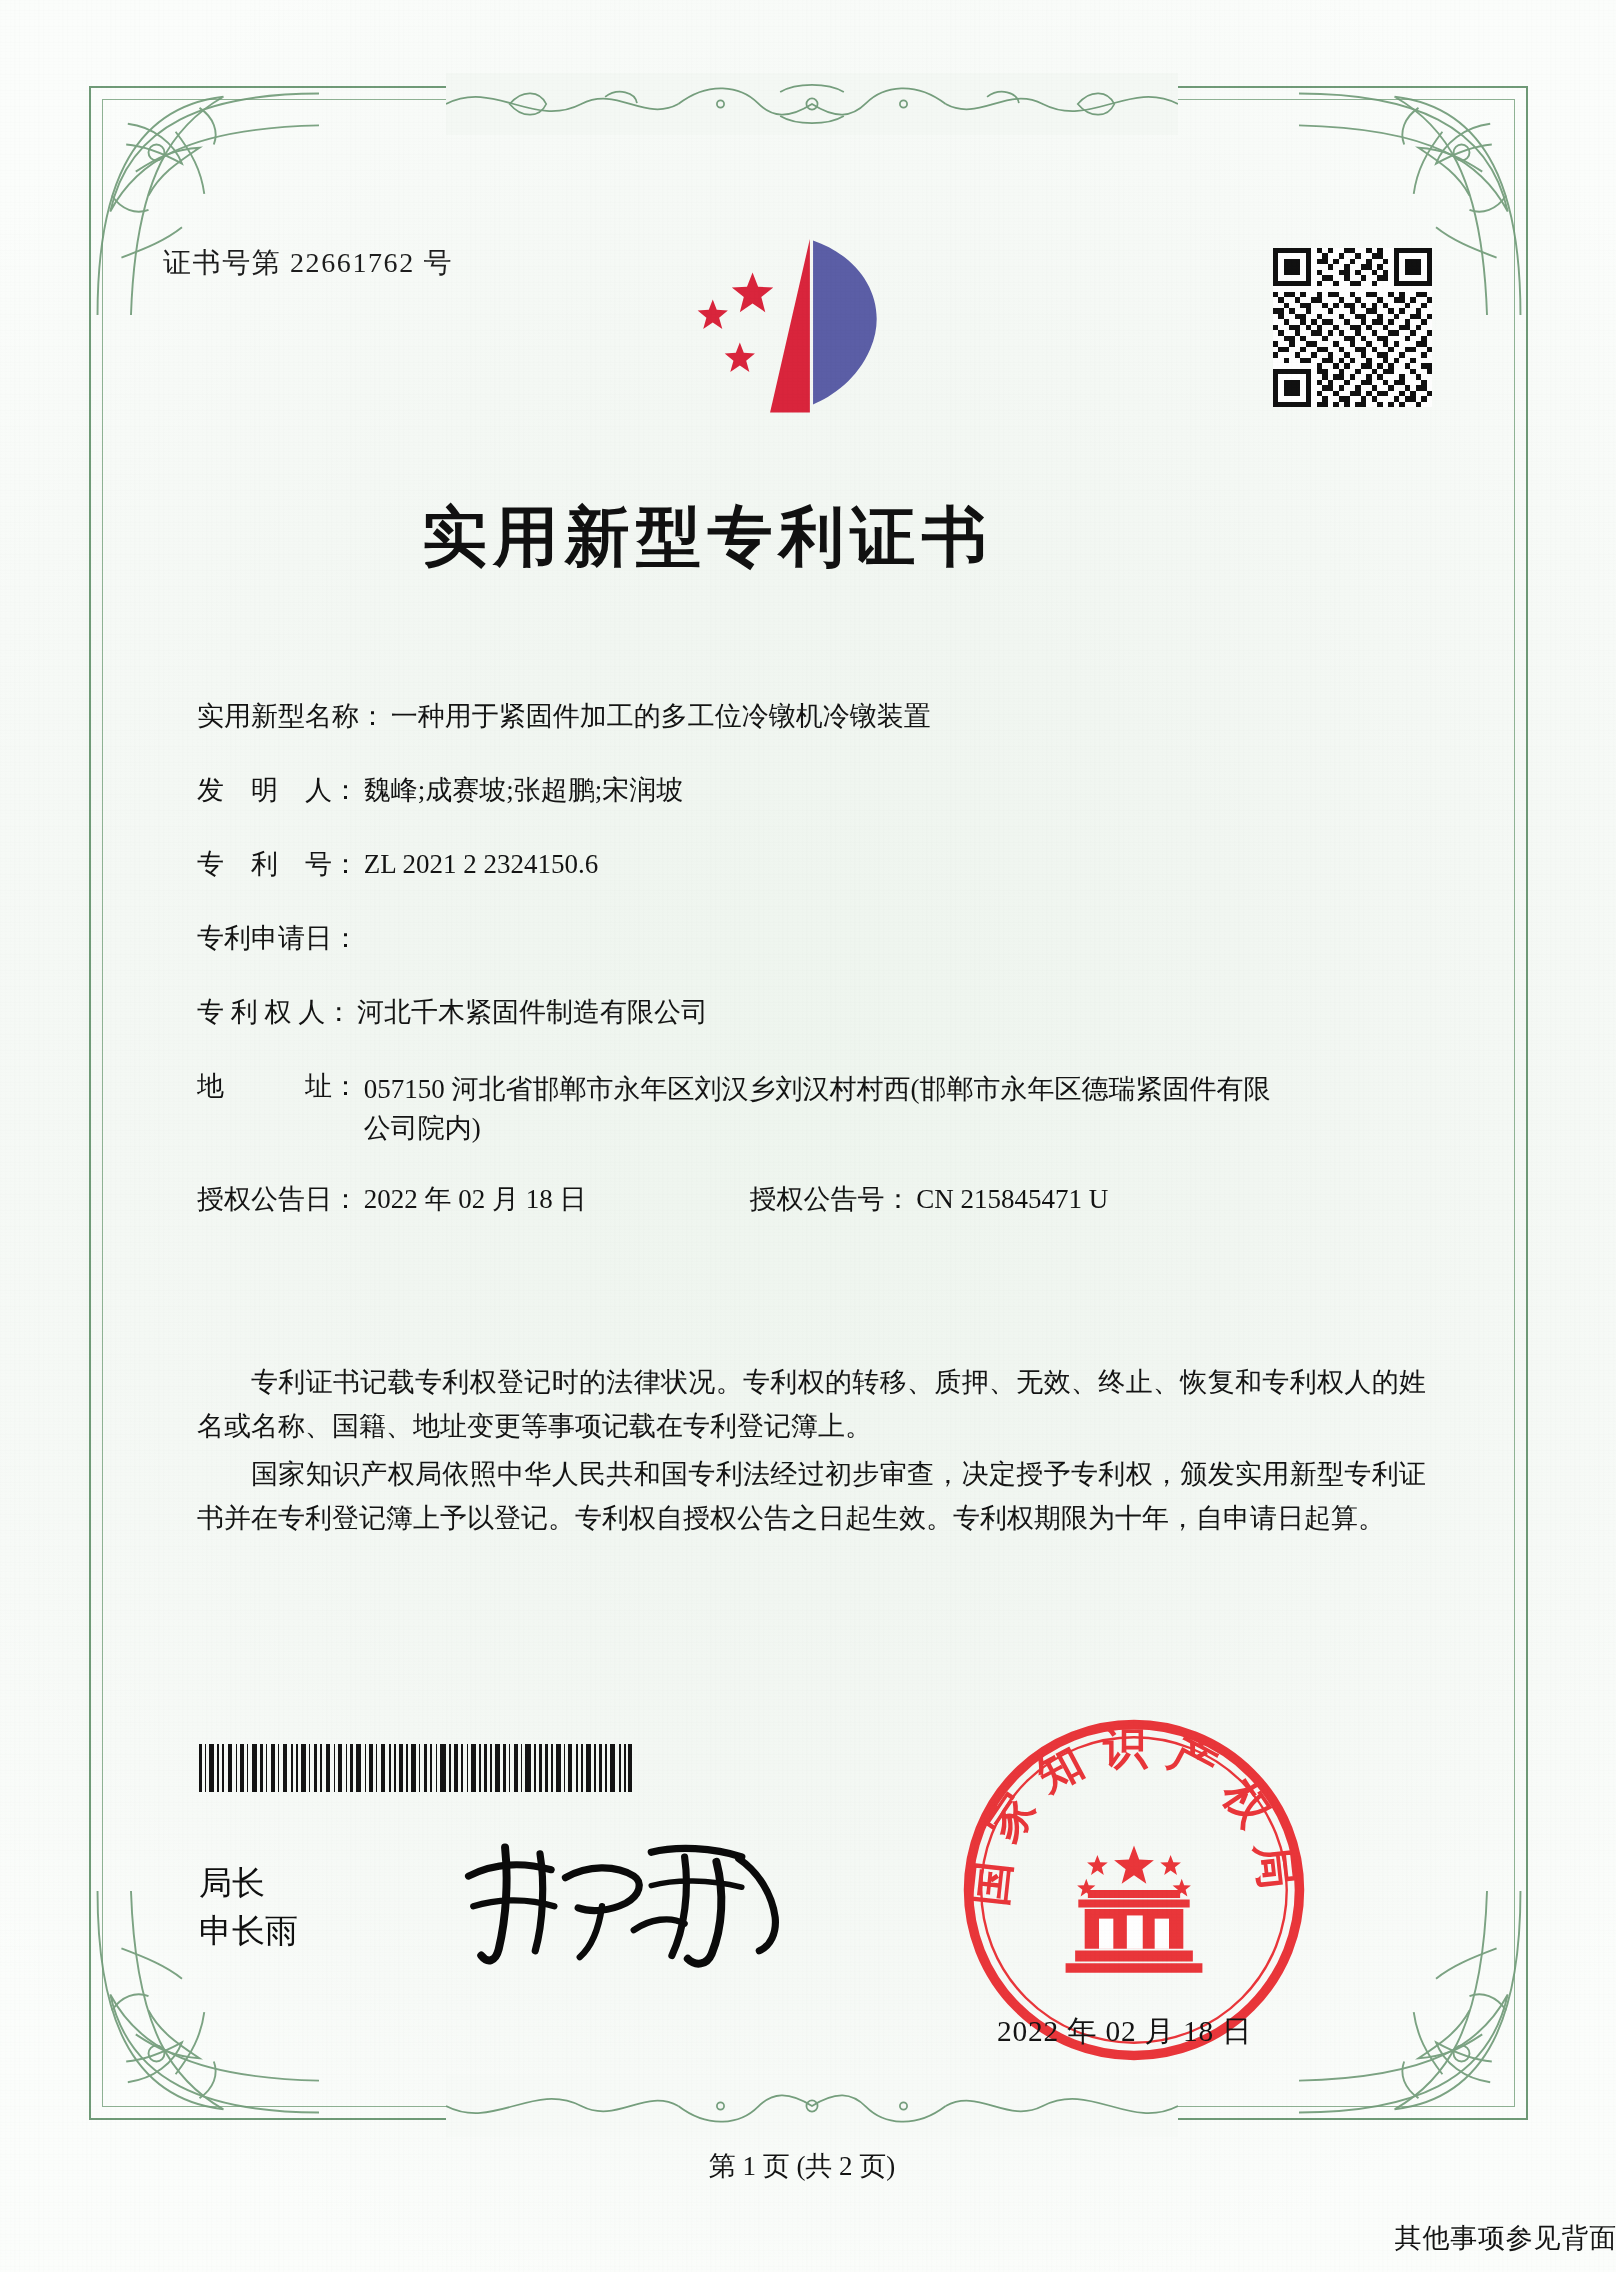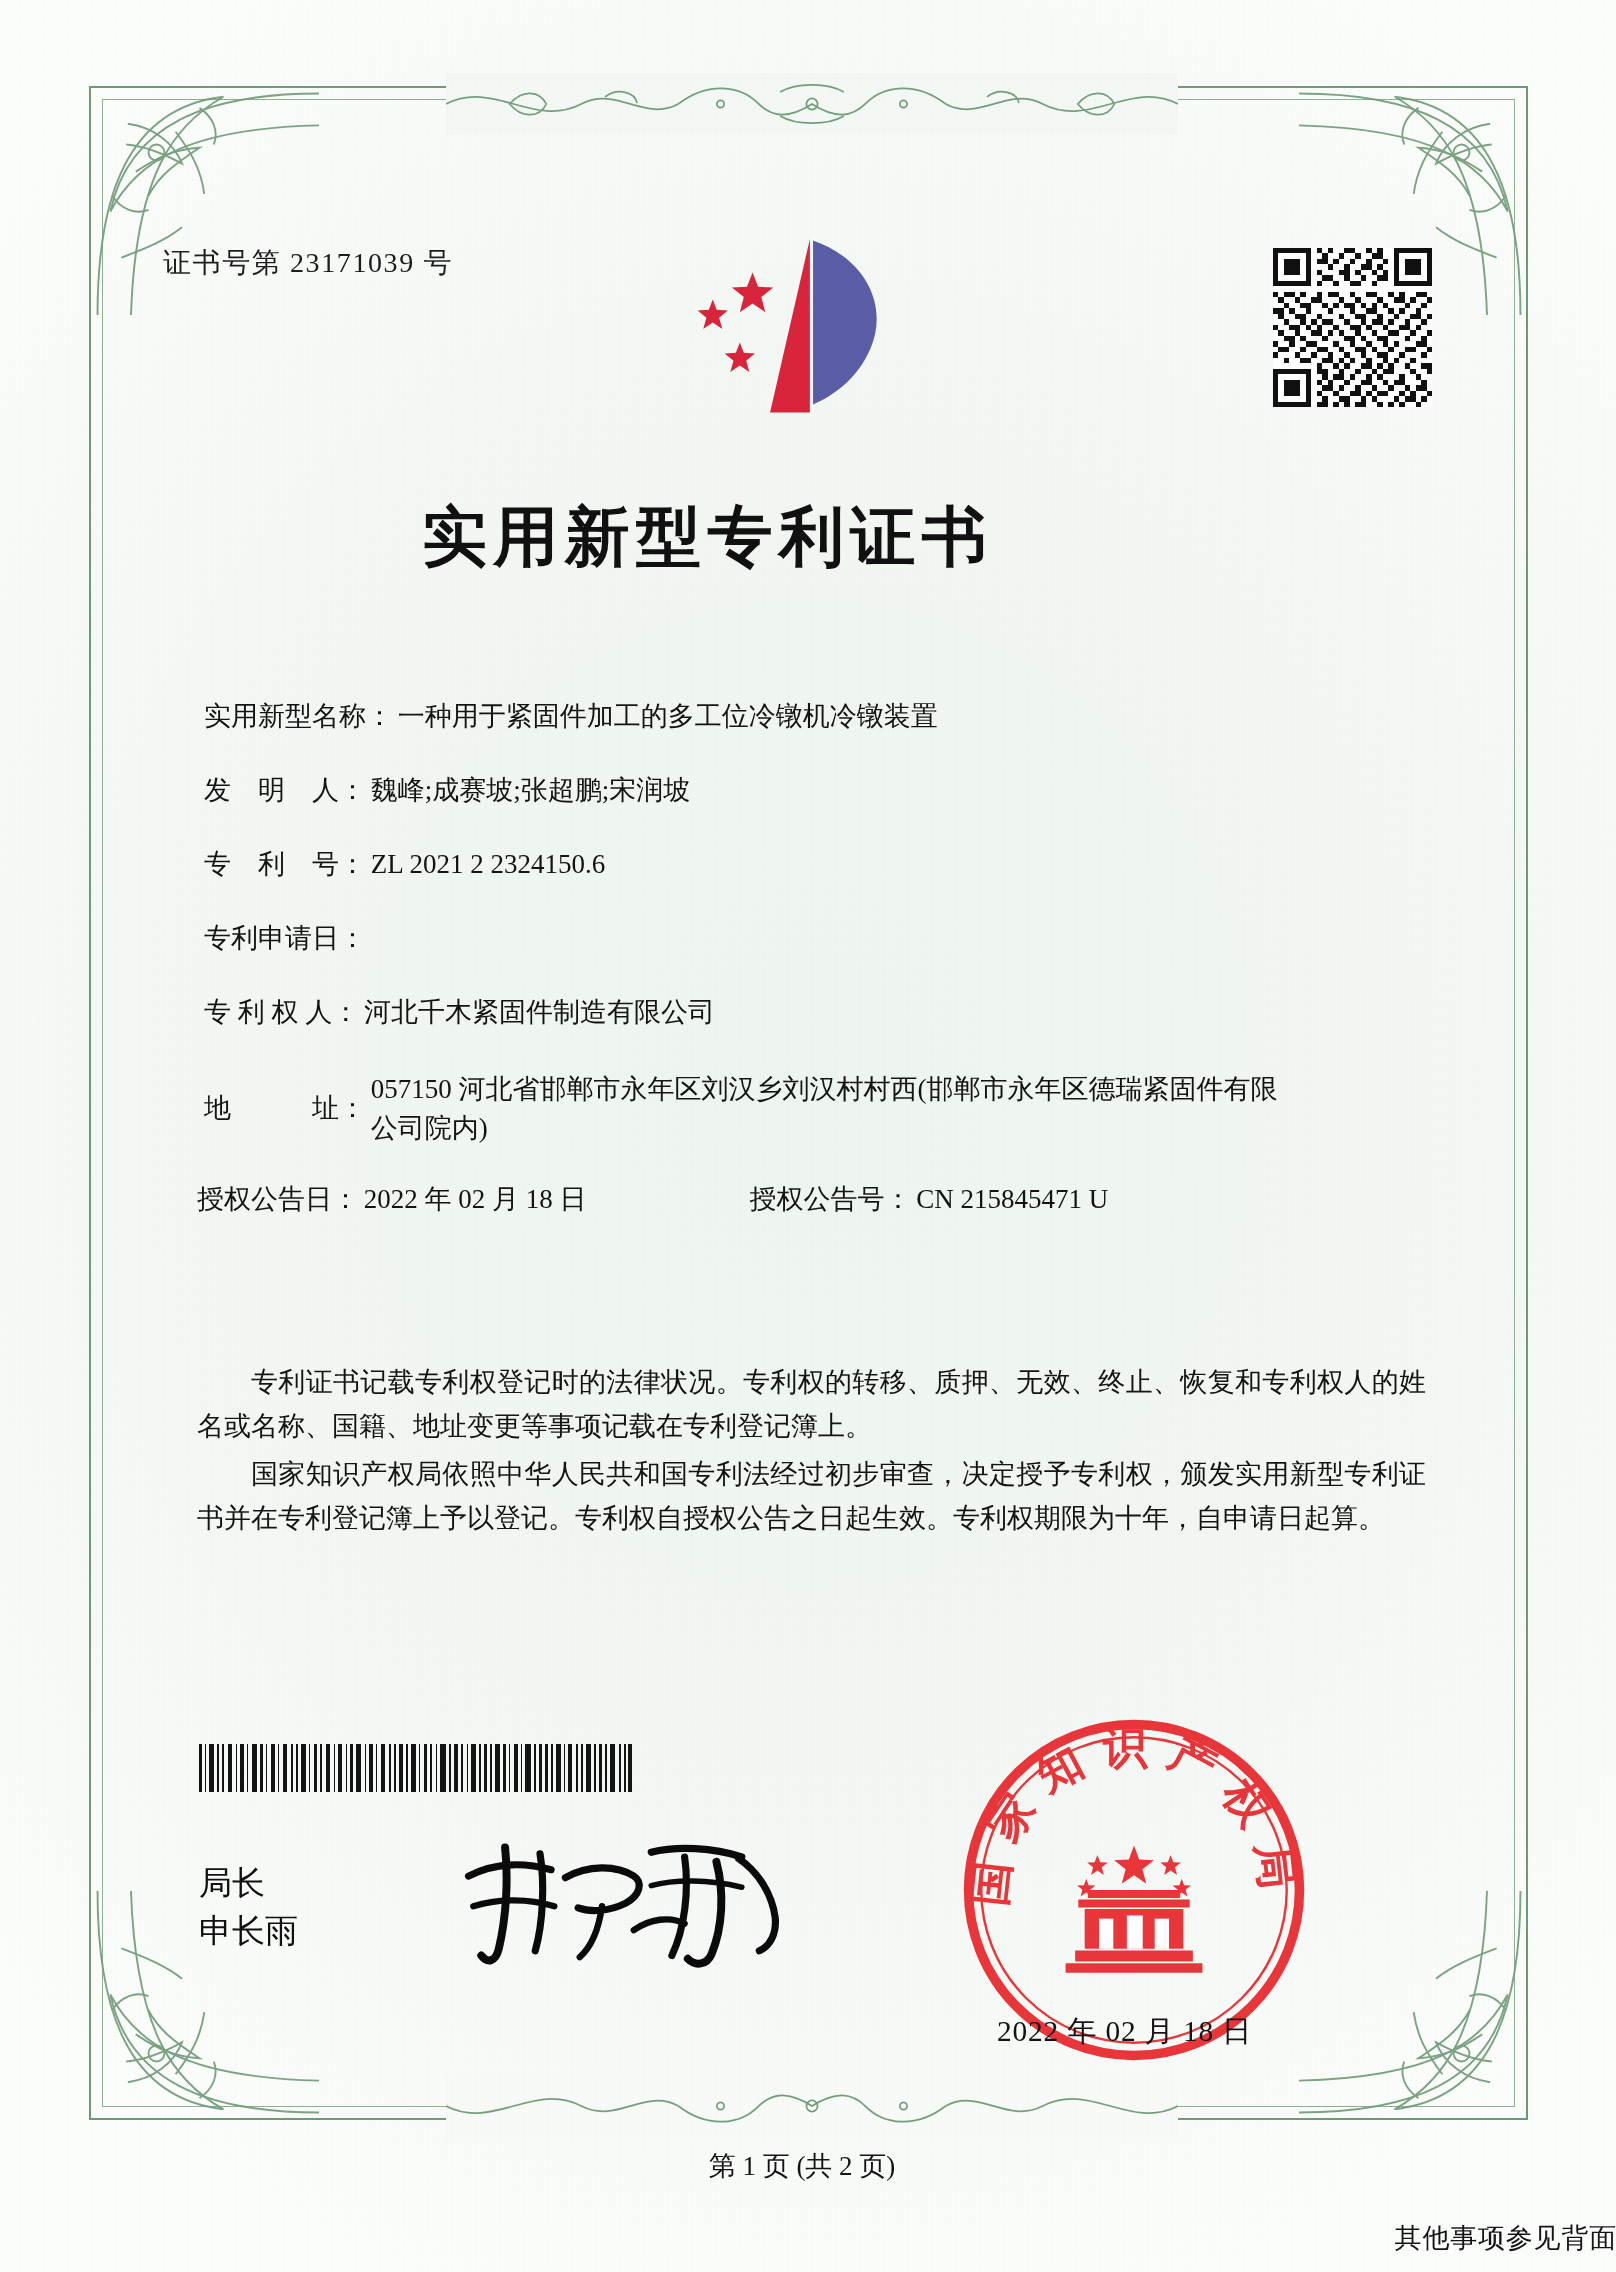--- a/index.html
+++ b/index.html
@@ -119,23 +119,22 @@
     position: absolute;
     left: 197px;
     top: 700px;
     width: 1225px;
     color: #141414;
     font-size: 27px;
     line-height: 1.22;
   }
   .field-row {
     display: flex;
-    align-items: center;
+    align-items: flex-start;
     margin-bottom: 41px;
-    margin-left: 7px;
   }
   .field-label {
     white-space: pre;
     font-size: 27px;
     flex: 0 0 auto;
   }
   .field-colon {
     flex: 0 0 auto;
     padding-right: 4.8px;
   }
@@ -330,21 +329,21 @@
       <path d="M70 120 C 100 100, 120 92, 150 90 C 120 110, 100 124, 86 150"></path>
       <path d="M120 70 C 140 96, 152 118, 156 148"></path>
       <path d="M52 228 C 84 216, 108 206, 128 190"></path>
       <path d="M60 60 C 92 64, 118 84, 128 110 C 106 98, 82 88, 58 86"></path>
       <circle cx="96" cy="96" r="10"></circle>
       <path d="M150 40 C 168 52, 174 70, 168 86"></path>
       <path d="M40 150 C 52 168, 70 174, 86 168"></path>
     </g>
   </svg>
 
-  <div class="cert-no">证书号第 23171039 号</div>
+  <div class="cert-no">证书号第 22661762 号</div>
 
   <svg class="logo" viewBox="0 0 320 250">
     <path d="M168 10 L168 228 L118 228 Z" fill="#d9253c"></path>
     <path d="M172 12 C 236 34, 268 92, 244 148 C 228 186, 196 208, 172 218 Z" fill="#5b5ea6"></path>
     <g fill="#d9253c">
       <path d="M96 52 l7 18 19 1 -15 12 5 19 -16 -11 -16 11 5 -19 -15 -12 19 -1 z"></path>
       <path d="M46 86 l5 13 14 1 -11 9 4 14 -12 -8 -12 8 4 -14 -11 -9 14 -1 z"></path>
       <path d="M80 140 l5 13 14 1 -11 9 4 14 -12 -8 -12 8 4 -14 -11 -9 14 -1 z"></path>
     </g>
   </svg>

